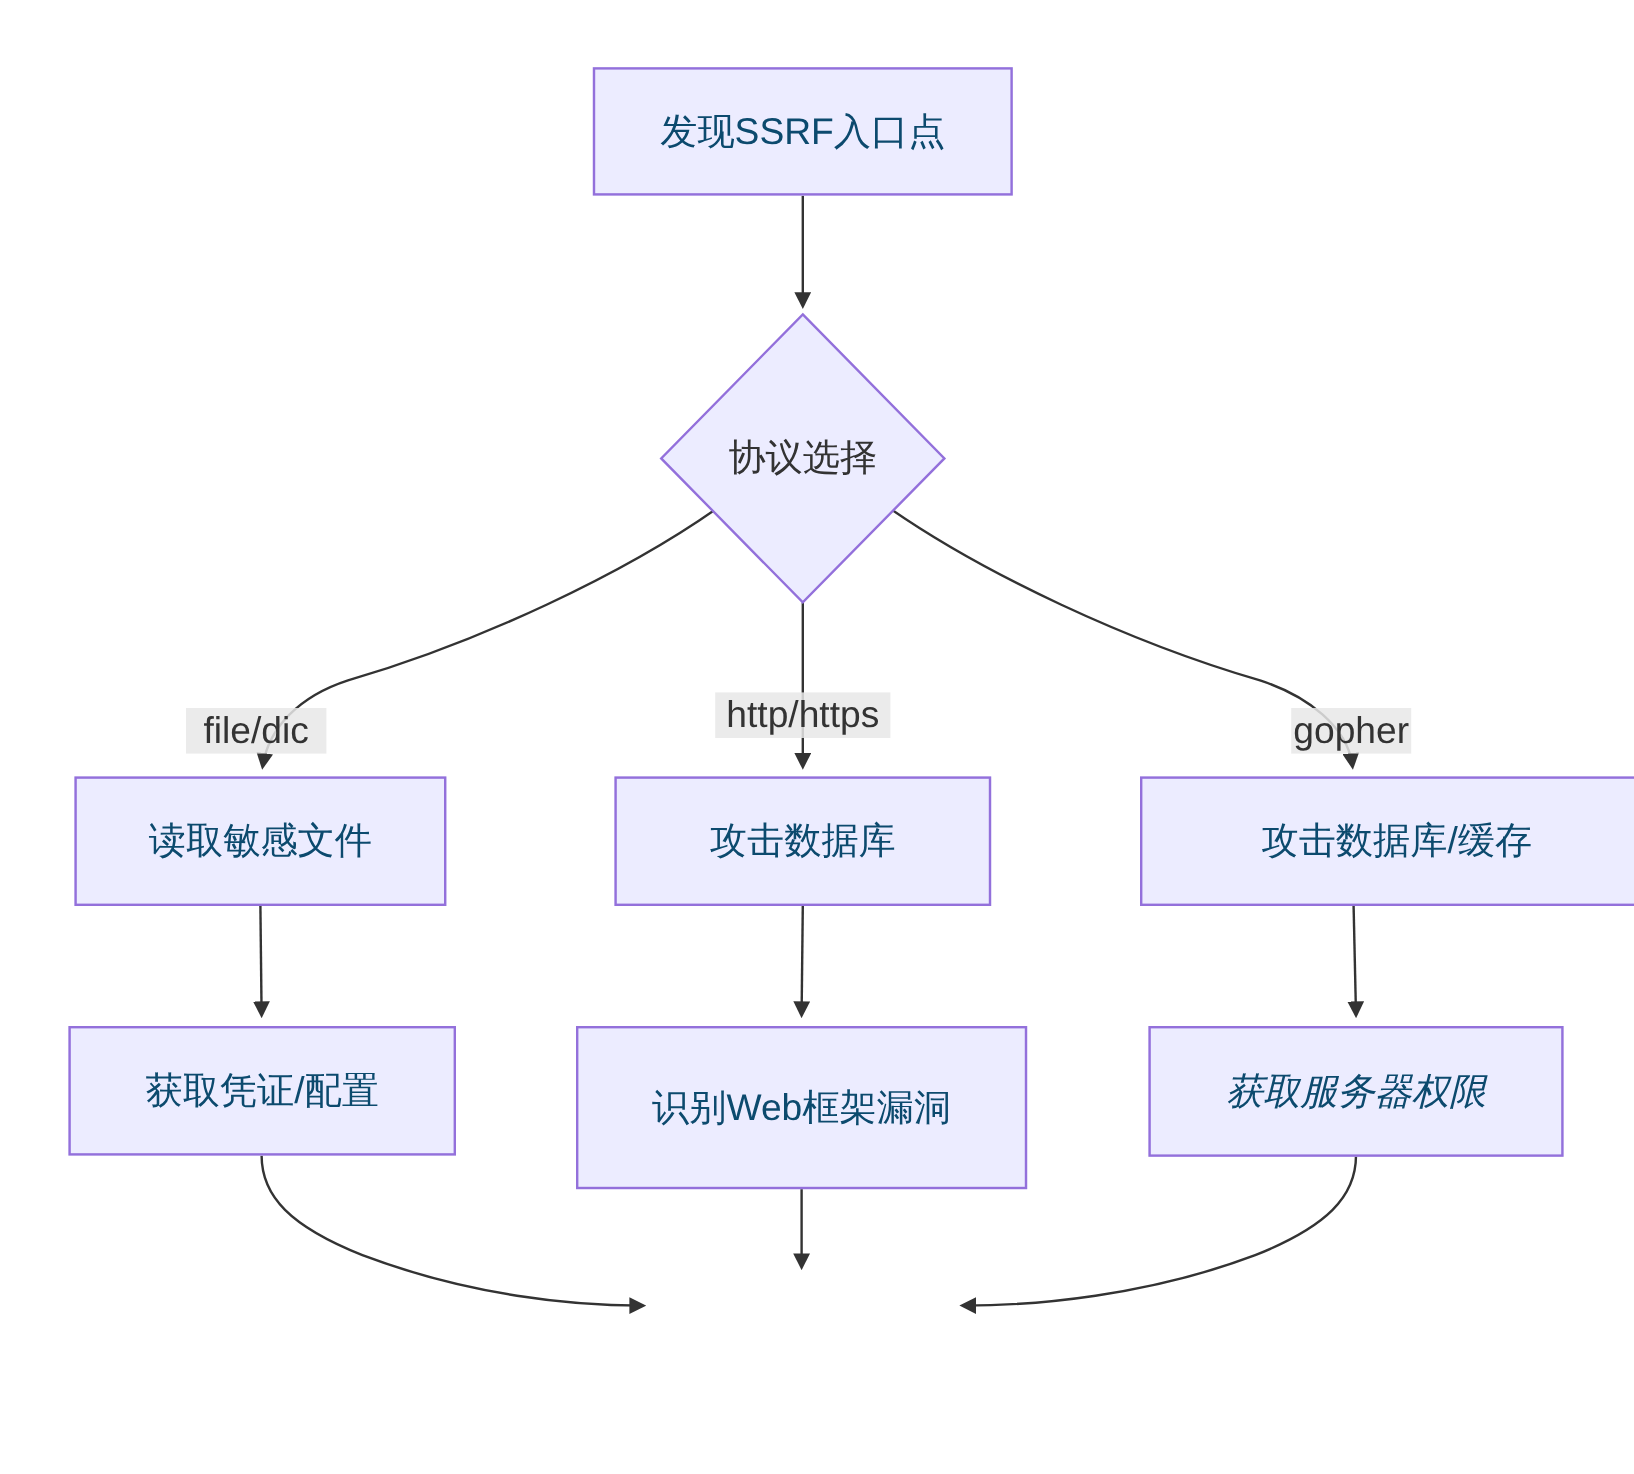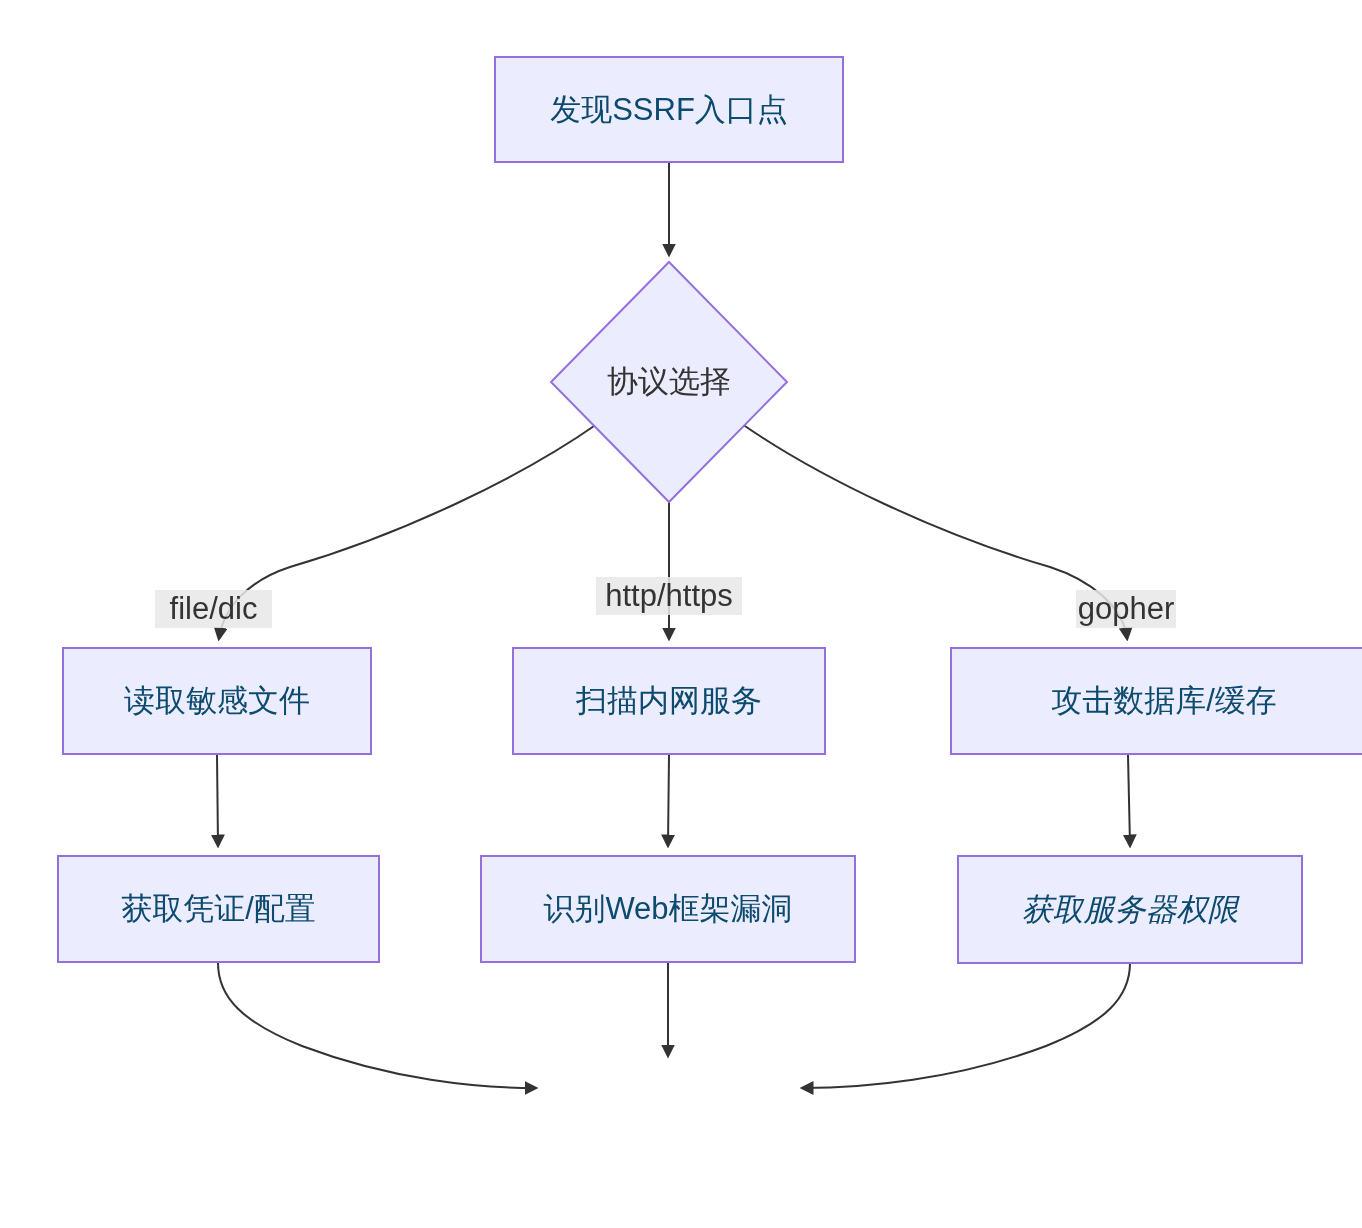--- a/index.html
+++ b/index.html
@@ -108,32 +108,32 @@
 
   <div class="diamond-label" style="left:569px; top:360px; width:200px; height:44px;">
     <span>协议选择</span>
   </div>
 
   <div class="node" style="left:62px; top:647px; width:310px; height:108px;">
     <span>读取敏感文件</span>
   </div>
 
   <div class="node" style="left:512px; top:647px; width:314px; height:108px;">
-    <span>扫描内网服务</span>
+    <span>攻击数据库</span>
   </div>
 
   <div class="node" style="left:950px; top:647px; width:428px; height:108px;">
     <span>攻击数据库/缓存</span>
   </div>
 
   <div class="node" style="left:57px; top:855px; width:323px; height:108px;">
     <span>获取凭证/配置</span>
   </div>
 
-  <div class="node" style="left:480px; top:855px; width:376px; height:108px;">
+  <div class="node" style="left:480px; top:855px; width:376px; height:136px;">
     <span>识别Web框架漏洞</span>
   </div>
 
   <div class="node" style="left:957px; top:855px; width:346px; height:109px;font-style:italic;">
     <span>获取服务器权限</span>
   </div>
 
 
   <div class="edge-label" style="left:155px; top:554px; width:117px; height:38px;">
     <span>file/dic</span>

